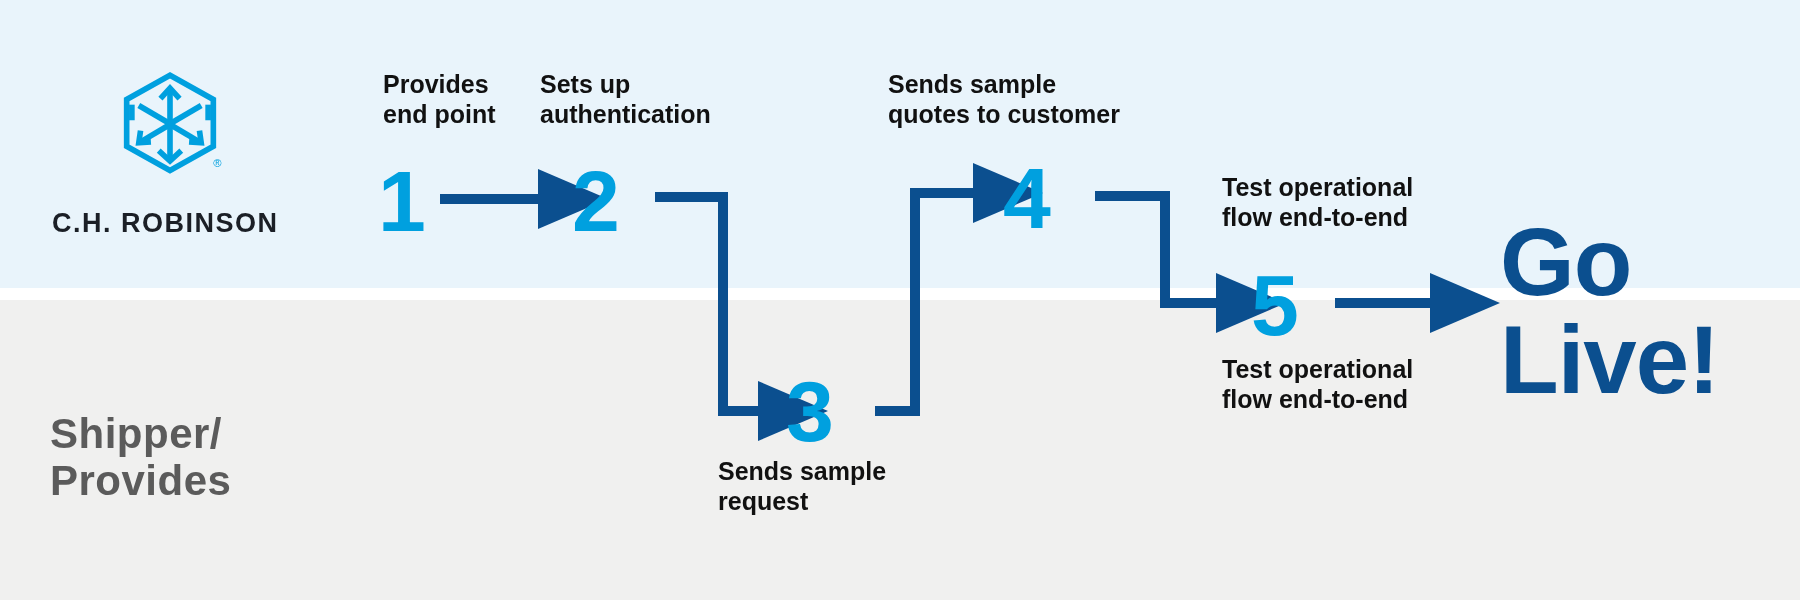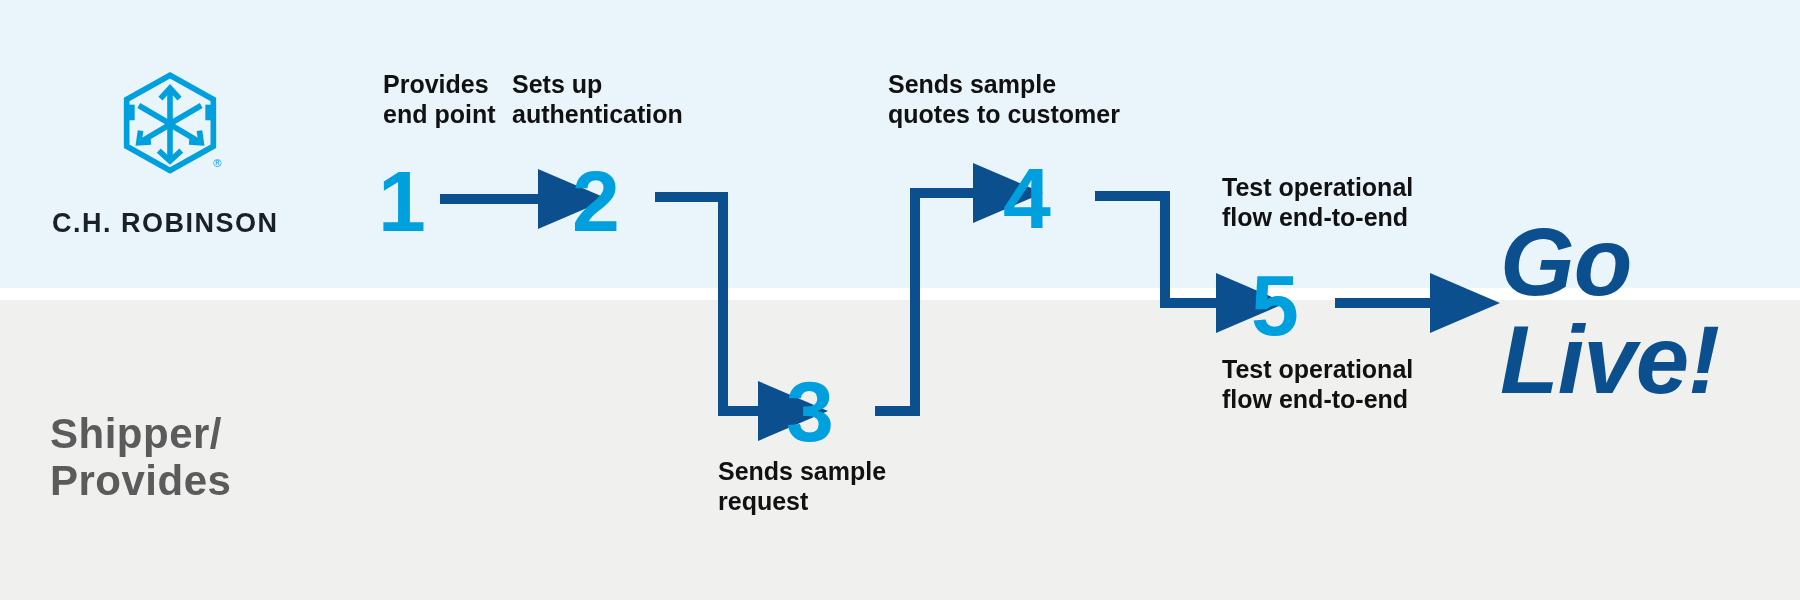--- a/index.html
+++ b/index.html
@@ -54,21 +54,20 @@
     white-space: pre-line;
   }
   .golive {
     position: absolute;
     color: #0b4f8f;
     font-weight: bold;
     font-size: 96px;
     line-height: 1.02;
     white-space: pre-line;
     letter-spacing: -1px;
-    font-style: italic;
   }
   .logo-wrap {
     position: absolute;
   }
   .logo-text {
     position: absolute;
     color: #1b1f26;
     font-weight: bold;
     font-size: 27px;
     letter-spacing: 1.5px;
@@ -146,21 +145,21 @@
 
     <g>
       <line x1="1335" y1="303" x2="1432" y2="303" stroke="#0b4f8f" stroke-width="10" marker-end="url(#ah)"></line>
     </g>
   </svg>
 
   <div class="caption" style="left:343px; top:70px;margin-left:40px;">Provides
 end point</div>
   <div class="step-num" style="left:378px; top:158px;">1</div>
 
-  <div class="caption" style="left:512px; top:70px;">Sets up
+  <div class="caption" style="left:540px; top:70px;">Sets up
 authentication</div>
   <div class="step-num" style="left:572px; top:158px;">2</div>
 
   <div class="step-num" style="left:786px; top:368px;">3</div>
   <div class="caption" style="left:718px; top:457px;">Sends sample
 request</div>
 
   <div class="caption" style="left:888px; top:70px;">Sends sample
 quotes to customer</div>
   <div class="step-num" style="left:1003px; top:155px;">4</div>

